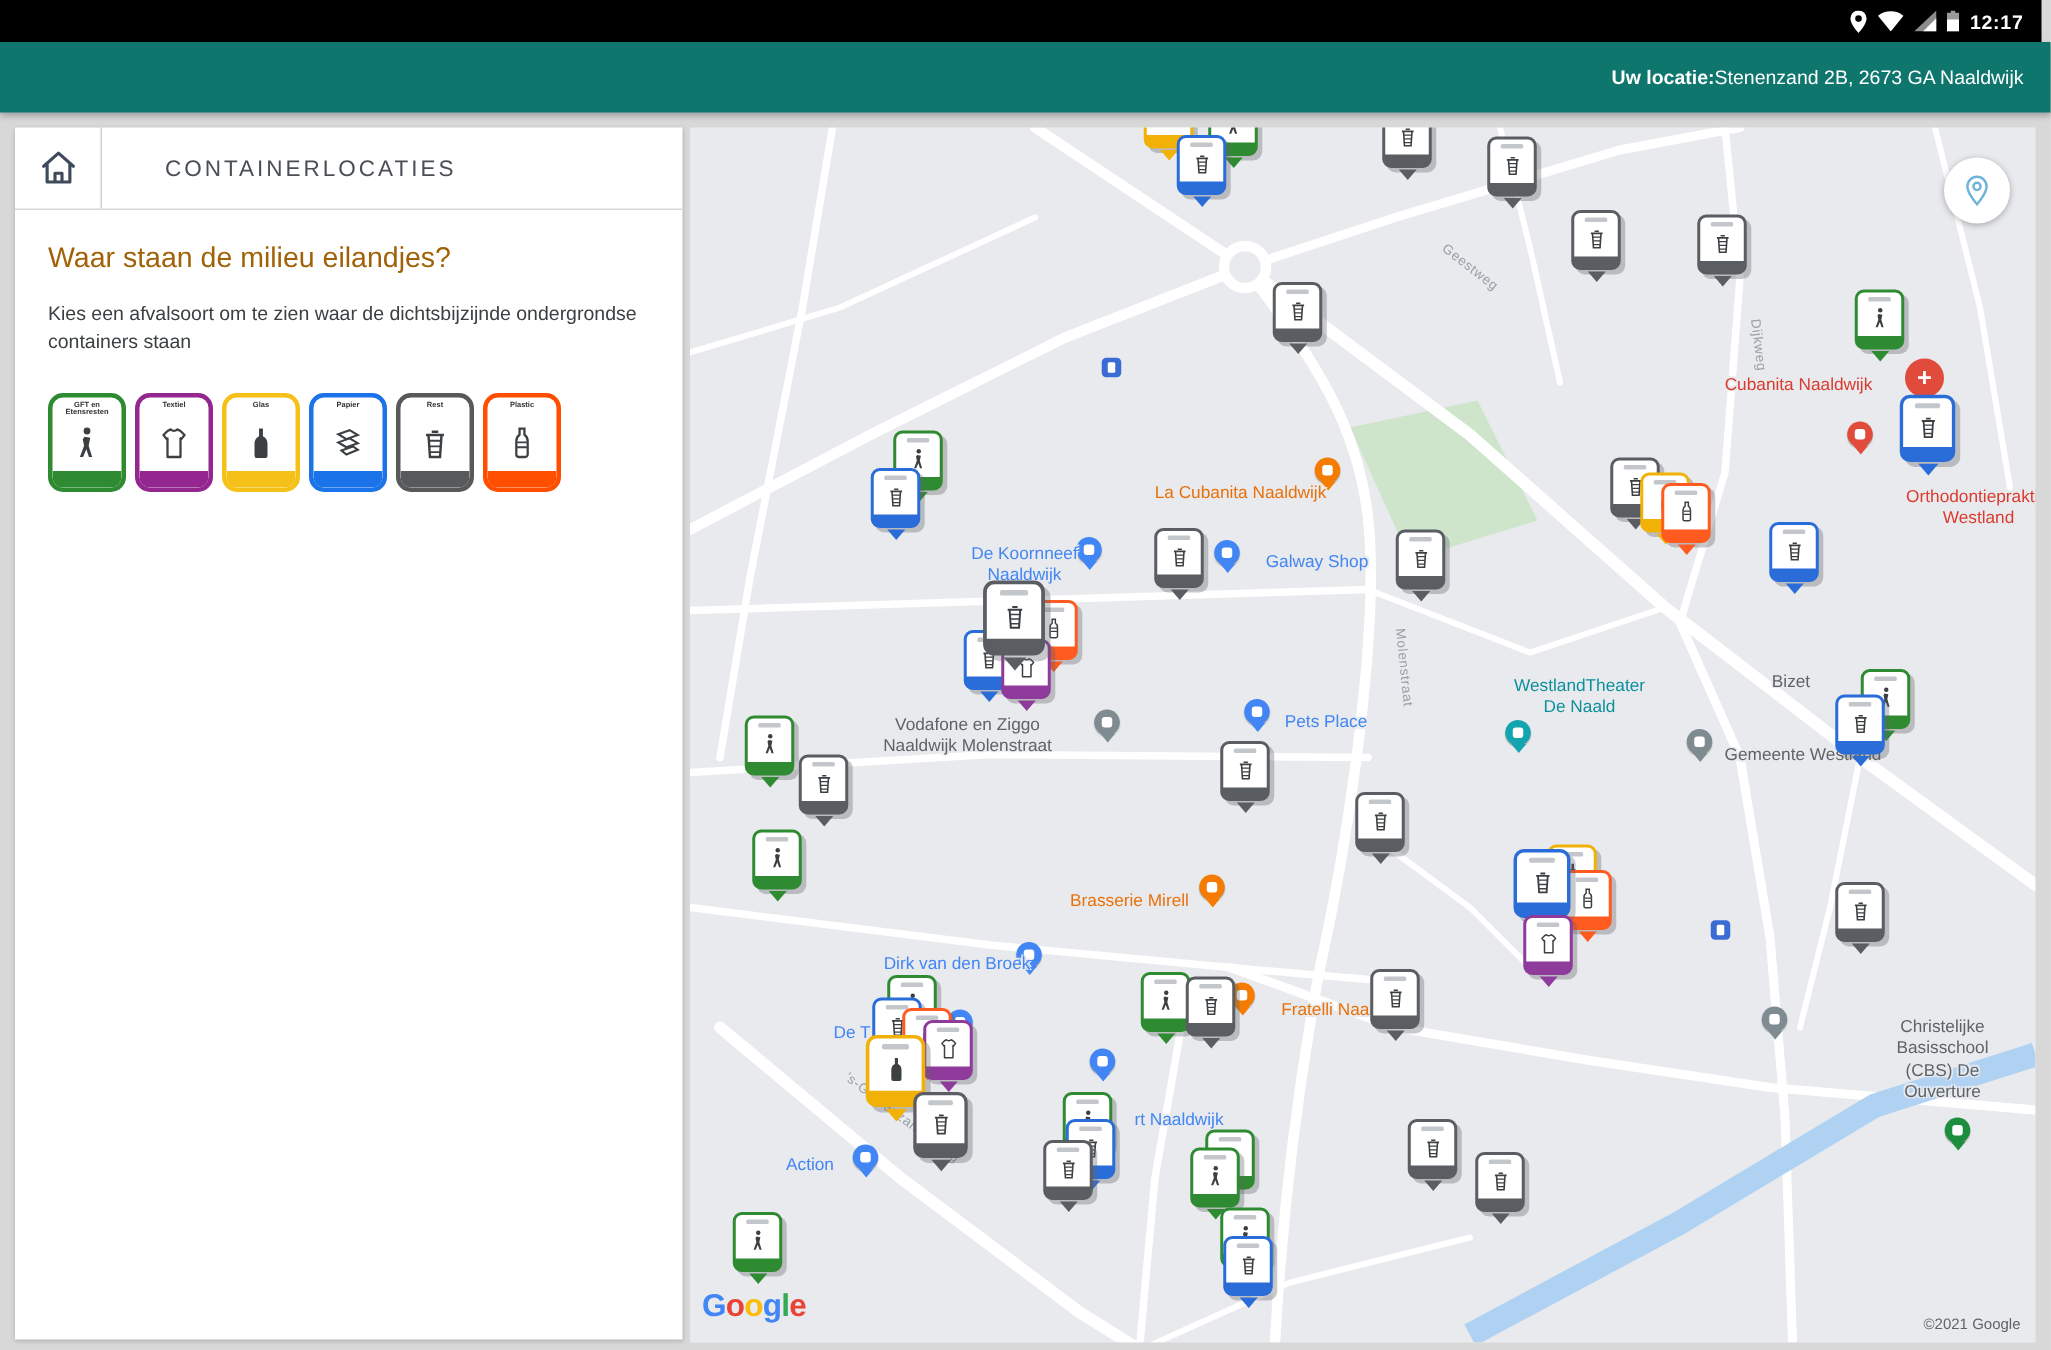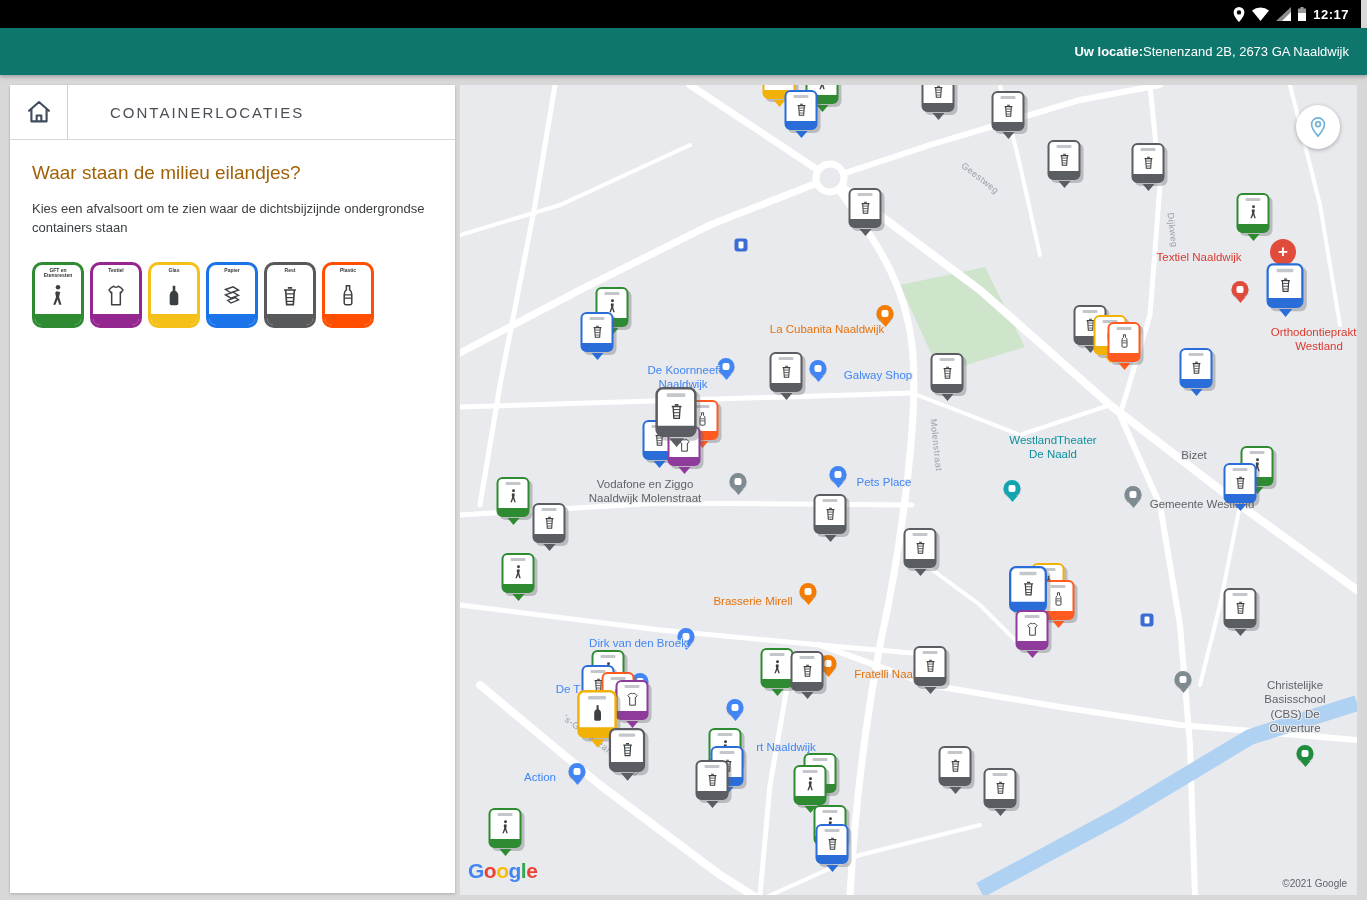--- a/index.html
+++ b/index.html
@@ -176,33 +176,33 @@
   </svg>
 
   <div id="map-layer">
       <div class="street-label" style="left: 695px; top: 140px; transform: rotate(83deg);">Dijkweg</div>
       <div class="street-label" style="left: 498px; top: 88px; transform: rotate(38deg);">Geestweg</div>
       <div class="street-label" style="left: 450px; top: 355px; transform: rotate(84deg);">Molenstraat</div>
       <div class="street-label" style="left: 95px; top: 655px; transform: rotate(37deg);">'s-Gravenzandseweg</div>
       <div class="pin" style="--pc: #F57C00; left: 425px; top: 237px;"></div>
       <div class="poi-label" style="left: 367px; top: 212px; color: rgb(232, 113, 10); margin-top: 32px;">La Cubanita Naaldwijk</div>
       <div class="pin-big" style="left: 823px; top: 167px;">+</div>
-      <div class="poi-label" style="left: 739px; top: 172px; color: rgb(219, 58, 47);">Textiel Naaldwijk</div>
+      <div class="poi-label" style="left: 739px; top: 172px; color: rgb(219, 58, 47);">Cubanita Naaldwijk</div>
       <div class="pin" style="--pc: #E04B3B; left: 780px; top: 213px;"></div>
       <div class="poi-label" style="left: 859px; top: 254px; color: rgb(219, 58, 47);">Orthodontiepraktijk
 Westland</div>
       <div class="pin" style="--pc: #4285F4; left: 266px; top: 290px;"></div>
       <div class="poi-label" style="left: 223px; top: 292px; color: rgb(66, 133, 244);">De Koornneef
 Naaldwijk</div>
       <div class="pin" style="--pc: #4285F4; left: 358px; top: 292px;"></div>
       <div class="poi-label" style="left: 418px; top: 290px; color: rgb(66, 133, 244);">Galway Shop</div>
       <div class="pin" style="--pc: #4285F4; left: 378px; top: 398px;"></div>
       <div class="poi-label" style="left: 424px; top: 397px; color: rgb(66, 133, 244);">Pets Place</div>
       <div class="pin" style="--pc: #12A4AF; left: 552px; top: 412px;"></div>
-      <div class="poi-label" style="left: 593px; top: 362px; color: rgb(14, 143, 158);">WestlandTheater
+      <div class="poi-label" style="left: 593px; top: 380px; color: rgb(14, 143, 158);">WestlandTheater
 De Naald</div>
       <div class="poi-label" style="left: 734px; top: 370px; color: rgb(95, 99, 104);">Bizet</div>
       <div class="pin" style="--pc: #7E8B91; left: 673px; top: 418px;"></div>
       <div class="poi-label" style="left: 742px; top: 419px; color: rgb(95, 99, 104);">Gemeente Westland</div>
       <div class="pin" style="--pc: #7E8B91; left: 278px; top: 405px;"></div>
       <div class="poi-label" style="left: 185px; top: 406px; color: rgb(95, 99, 104);">Vodafone en Ziggo
 Naaldwijk Molenstraat</div>
       <div class="pin" style="--pc: #F57C00; left: 348px; top: 515px;"></div>
       <div class="poi-label" style="left: 293px; top: 516px; color: rgb(232, 113, 10);">Brasserie Mirell</div>
       <div class="pin" style="--pc: #4285F4; left: 226px; top: 560px;"></div>

